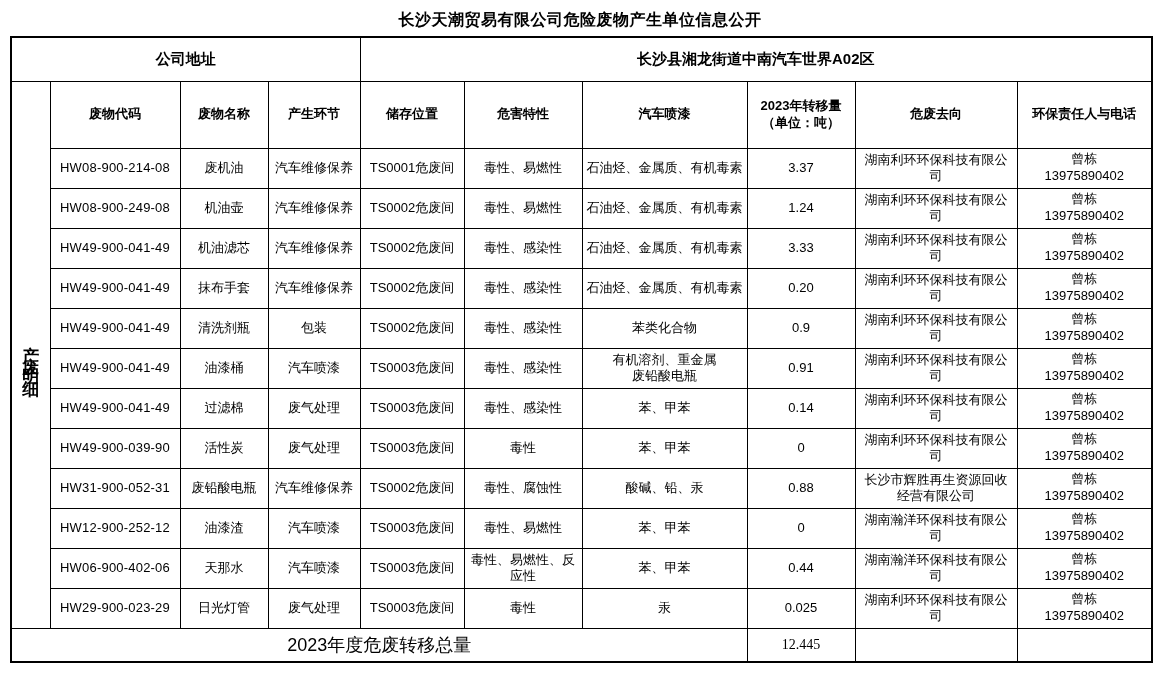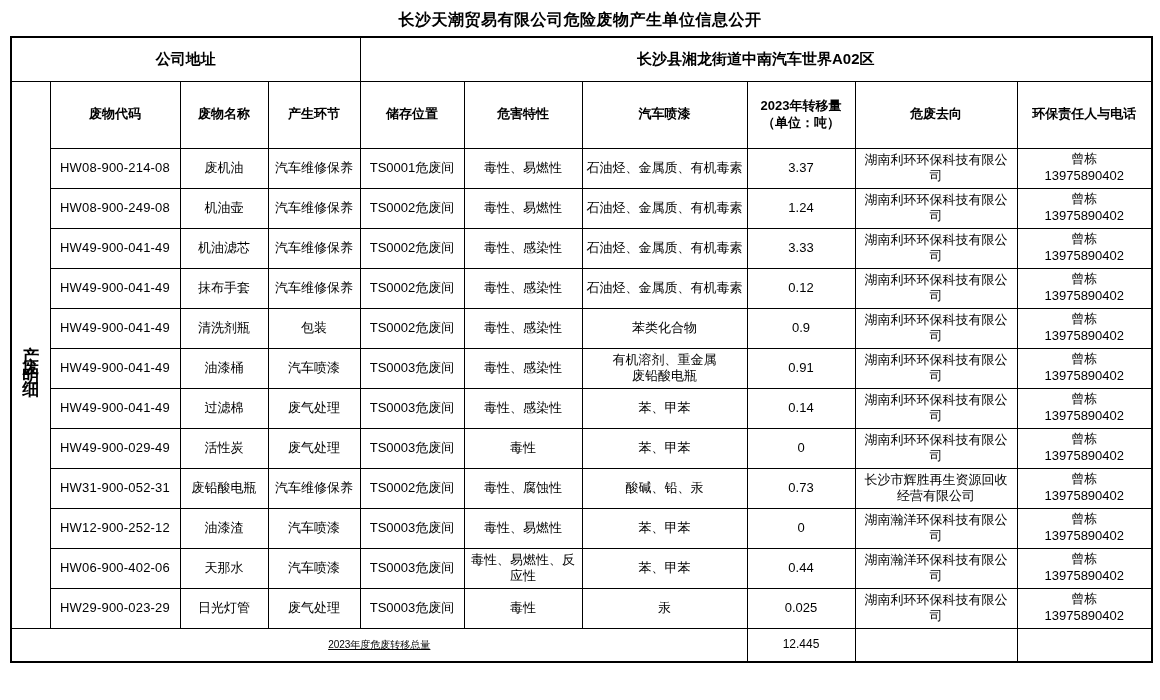--- a/index.html
+++ b/index.html
@@ -50,22 +50,22 @@
     margin: 0 auto;
     font-size: 17px;
     font-weight: bold;
     letter-spacing: 11px;
     line-height: 1;
   }
   td.code { font-size: 13.5px; letter-spacing: 0.2px; margin-left: 48px; }
   td.amount { font-size: 15px; }
   td.toxic { white-space: pre-line; font-family: Liberation Serif, serif; }
   td.contact div { line-height: 1.3; }
-  tr.footer-row td.f-label { font-size: 10px; text-decoration: underline; }
-  tr.footer-row td.amount { font-size: 12px; }
+  tr.footer-row td.f-label { font-size: 18px; }
+  tr.footer-row td.amount { font-size: 14px; font-family: Liberation Serif, serif; }
 </style>
 </head>
 <body>
 
 <div class="page">
   <div class="page-title">长沙天潮贸易有限公司危险废物产生单位信息公开</div>
 
   <table class="disclosure">
     <colgroup>
       <col style="width:39px">
@@ -149,21 +149,21 @@
       </td>
     </tr>
 
     <tr class="data-row">
       <td class="code">HW49-900-041-49</td>
       <td>抹布手套</td>
       <td>汽车维修保养</td>
       <td>TS0002危废间</td>
       <td>毒性、感染性</td>
       <td class="toxic">石油烃、金属质、有机毒素</td>
-      <td class="amount">0.12</td>
+      <td class="amount">0.20</td>
       <td>湖南利环环保科技有限公司</td>
       <td class="contact">
         <div>曾栋</div>
         <div>13975890402</div>
       </td>
     </tr>
 
     <tr class="data-row">
       <td class="code">HW49-900-041-49</td>
       <td>清洗剂瓶</td>
@@ -204,42 +204,42 @@
       <td class="toxic">苯、甲苯</td>
       <td class="amount">0.14</td>
       <td>湖南利环环保科技有限公司</td>
       <td class="contact">
         <div>曾栋</div>
         <div>13975890402</div>
       </td>
     </tr>
 
     <tr class="data-row">
-      <td class="code">HW49-900-029-49</td>
+      <td class="code">HW49-900-039-90</td>
       <td>活性炭</td>
       <td>废气处理</td>
       <td>TS0003危废间</td>
       <td>毒性</td>
       <td class="toxic">苯、甲苯</td>
       <td class="amount">0</td>
       <td>湖南利环环保科技有限公司</td>
       <td class="contact">
         <div>曾栋</div>
         <div>13975890402</div>
       </td>
     </tr>
 
     <tr class="data-row">
       <td class="code">HW31-900-052-31</td>
       <td>废铅酸电瓶</td>
       <td>汽车维修保养</td>
       <td>TS0002危废间</td>
       <td>毒性、腐蚀性</td>
       <td class="toxic">酸碱、铅、汞</td>
-      <td class="amount">0.73</td>
+      <td class="amount">0.88</td>
       <td>长沙市辉胜再生资源回收经营有限公司</td>
       <td class="contact">
         <div>曾栋</div>
         <div>13975890402</div>
       </td>
     </tr>
 
     <tr class="data-row">
       <td class="code">HW12-900-252-12</td>
       <td>油漆渣</td>

